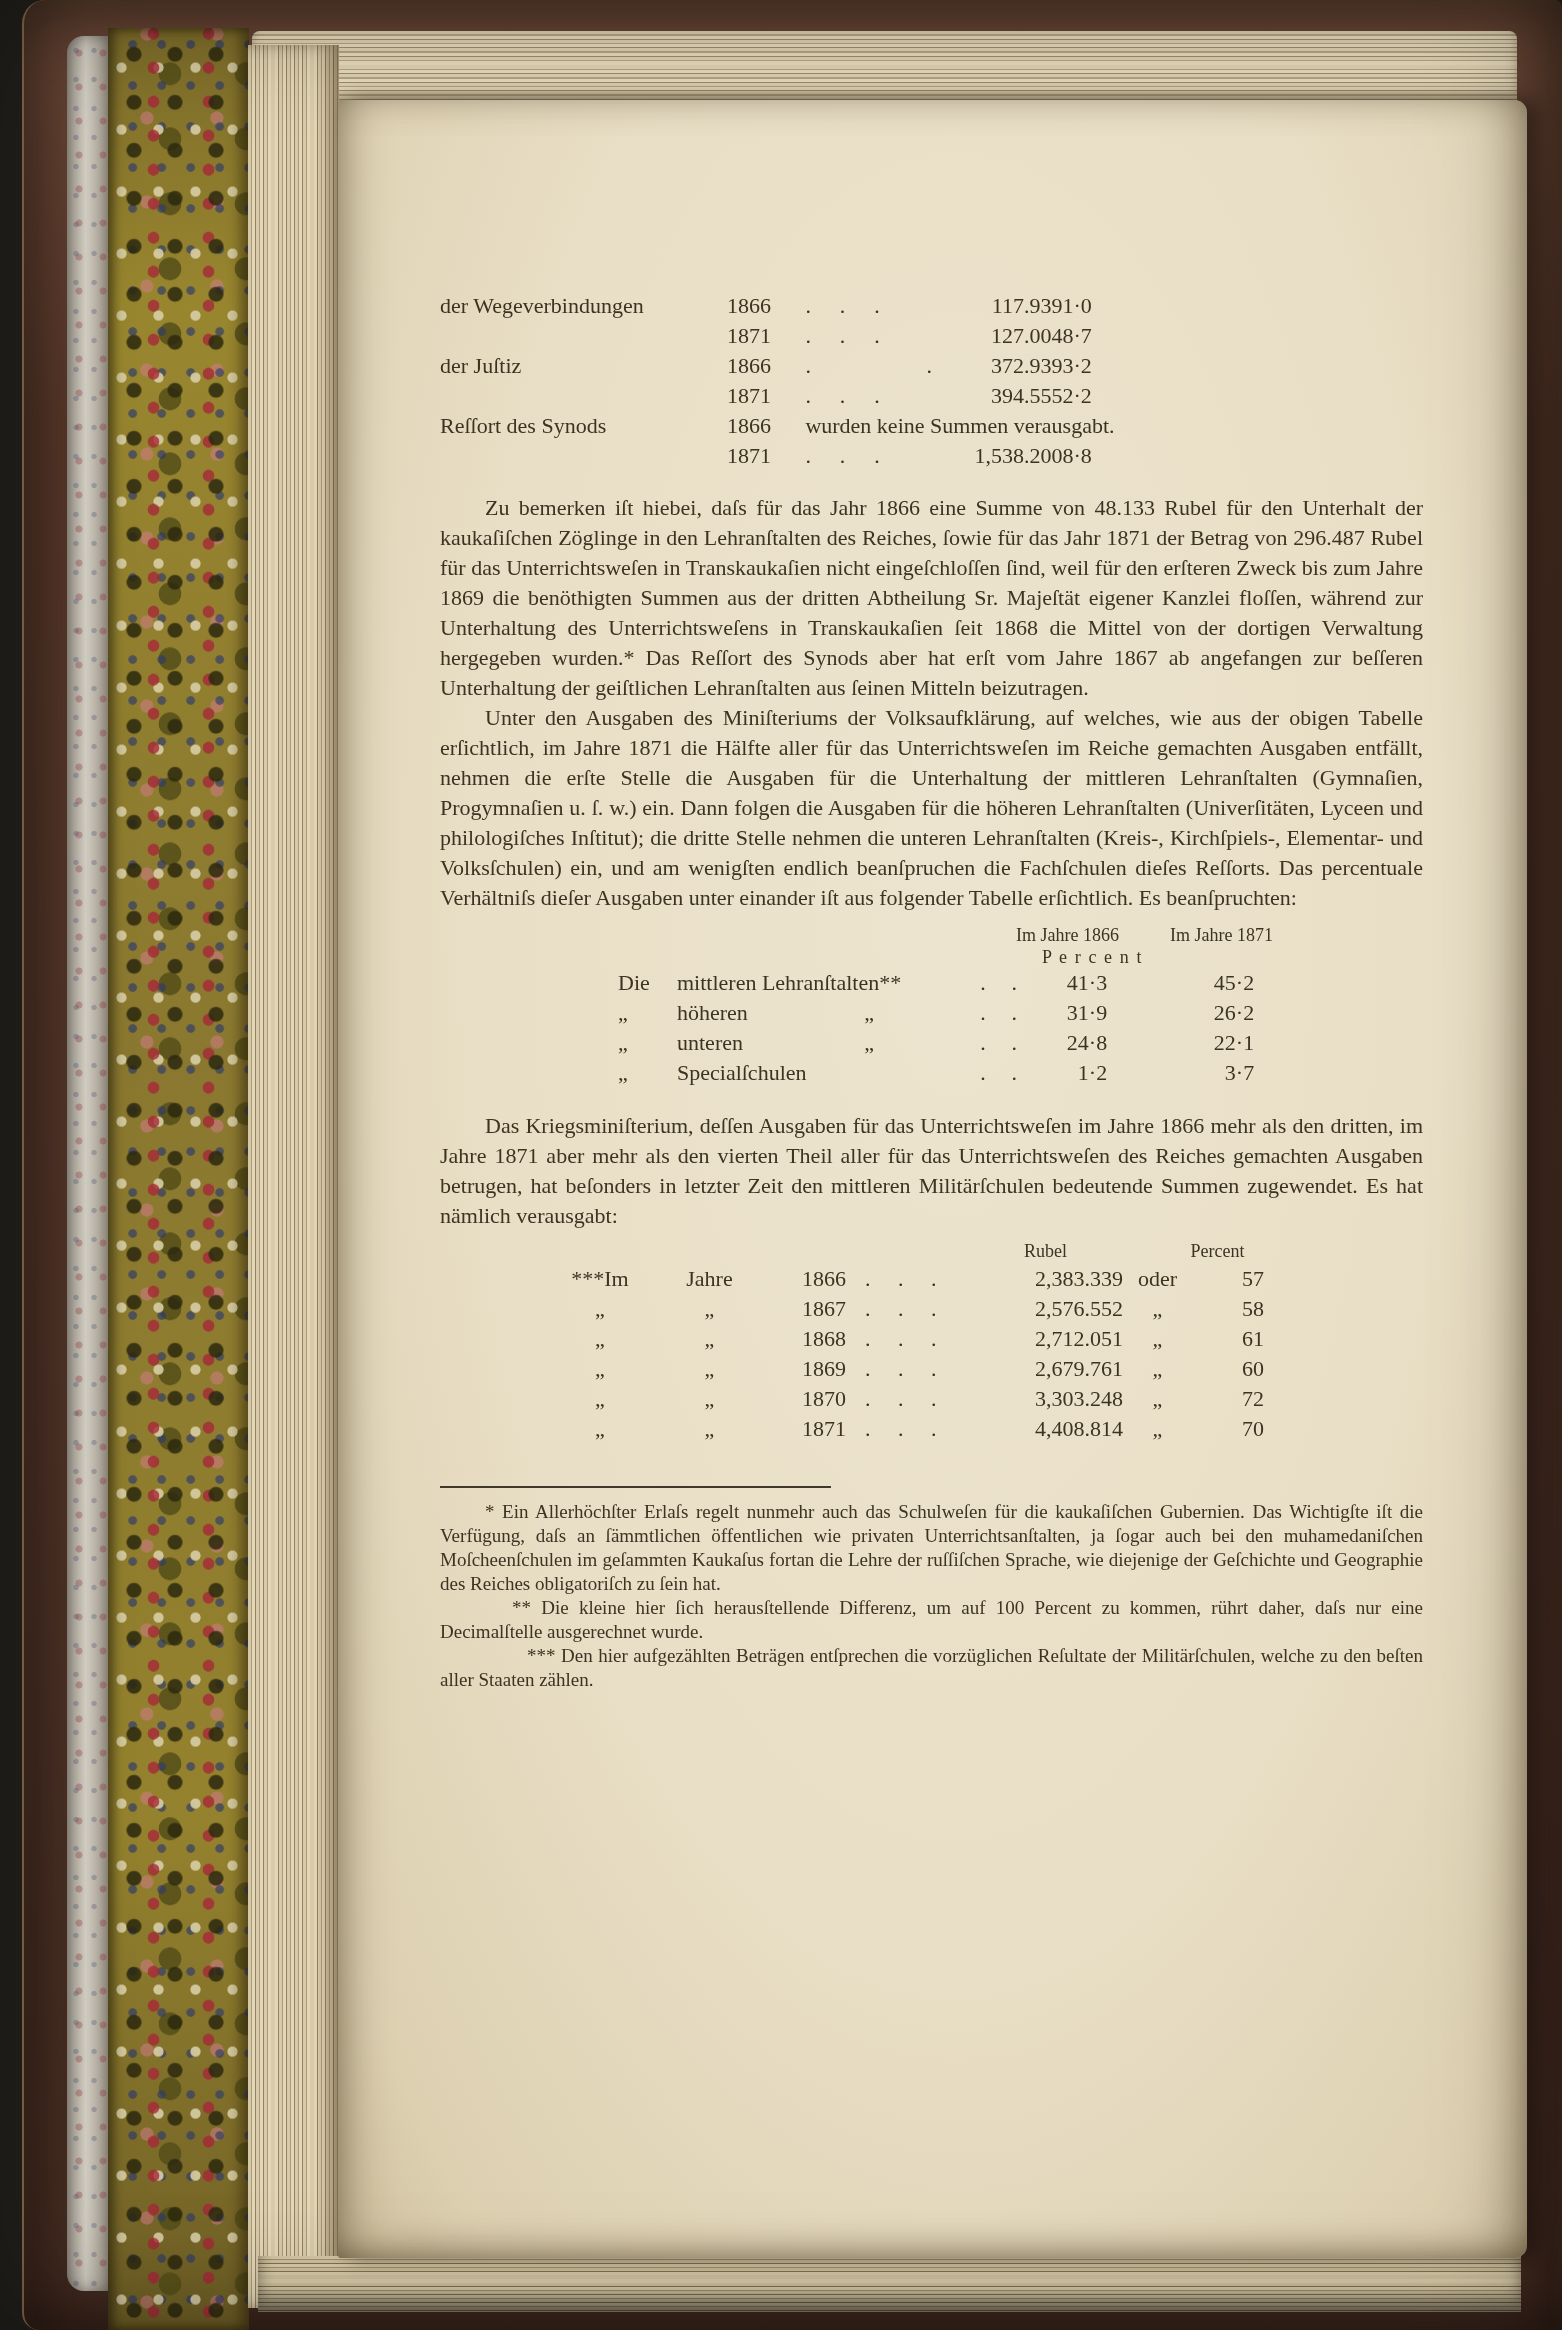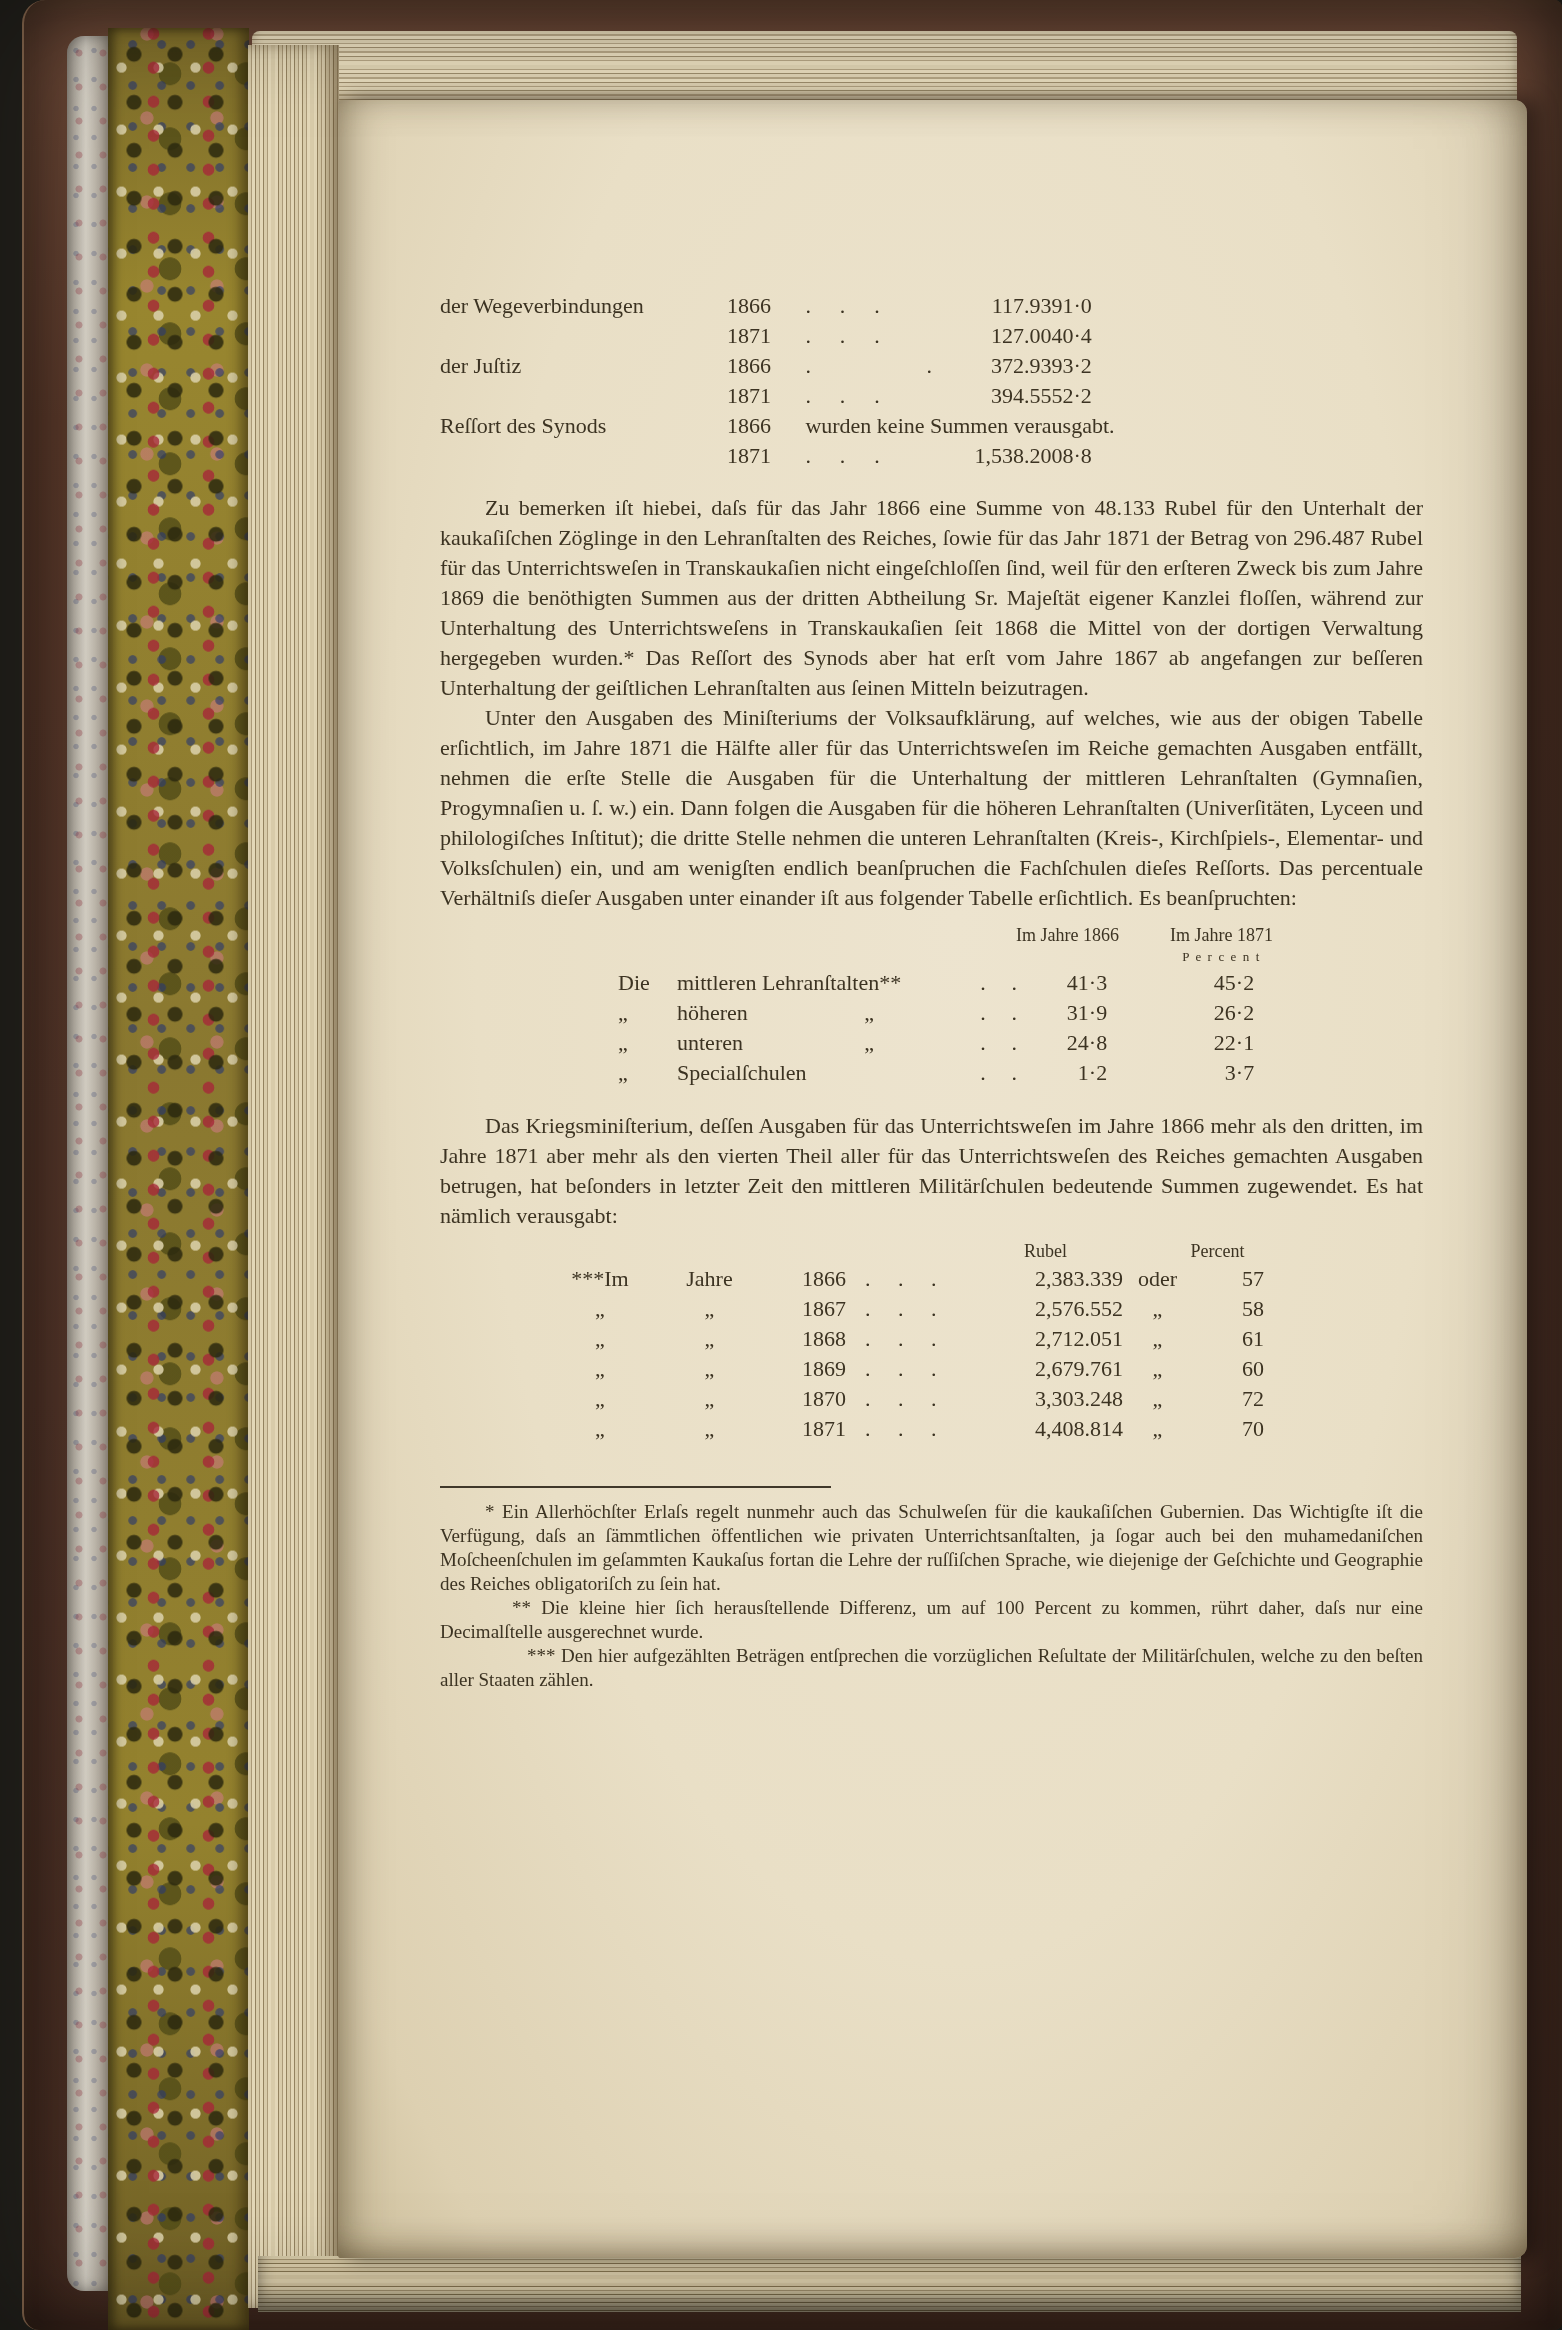--- a/index.html
+++ b/index.html
@@ -89,21 +89,21 @@
   .t1 .c-label{width:287px;}
   .t1 .c-year{width:69px;}
   .t1 .c-dots{width:109px;padding-left:9.4px;word-spacing:23.4px;}
   .t1 .c-amount{width:148px;text-align:right;}
   .t1 .c-pct{width:152px;text-align:left;}
   .t1 .c-note{padding-left:9.4px;}
   
   .t2{margin:11px 0 7.8px;}
   .t2head{margin-left:561px;display:flex;gap:21px;font-size:18px;line-height:22px;}
   .t2head .h{width:133px;text-align:center;}
-  .t2sub{margin-left:602px;width:219px;text-align:right;font-size:13px;line-height:22px;letter-spacing:1.6px;}
+  .t2sub{margin-left:602px;width:219px;text-align:left;font-size:18px;line-height:22px;letter-spacing:1.6px;}
   .t2row{display:flex;padding-left:178px;}
   .t2 .c-prefix{width:59px;}
   .t2 .c-label{width:181px;white-space:nowrap;}
   .t2 .c-ditto{width:116px;padding-left:6.2px;}
   .t2 .c-dots{width:61px;word-spacing:20.3px;}
   .t2 .c-v1{width:66px;text-align:right;}
   .t2 .c-v2{width:147px;text-align:right;}
   
   .t3{margin-top:9.4px;}
   .t3head{margin-left:539px;display:flex;gap:39px;font-size:18px;line-height:23.4px;}
@@ -143,21 +143,21 @@
         <span class="c-year">1866</span>
         <span class="c-dots dots">. . .</span>
         <span class="c-amount">117.939</span>
         <span class="c-pct">1·0</span>
       </div>
       <div class="t1row">
         <span class="c-label"></span>
         <span class="c-year">1871</span>
         <span class="c-dots dots">. . .</span>
         <span class="c-amount">127.004</span>
-        <span class="c-pct">0·4</span>
+        <span class="c-pct">8·7</span>
       </div>
       <div class="t1row">
         <span class="c-label">der Juſtiz</span>
         <span class="c-year">1866</span>
         <span class="c-dots dots">.    .</span>
         <span class="c-amount">372.939</span>
         <span class="c-pct">3·2</span>
       </div>
       <div class="t1row">
         <span class="c-label"></span>

